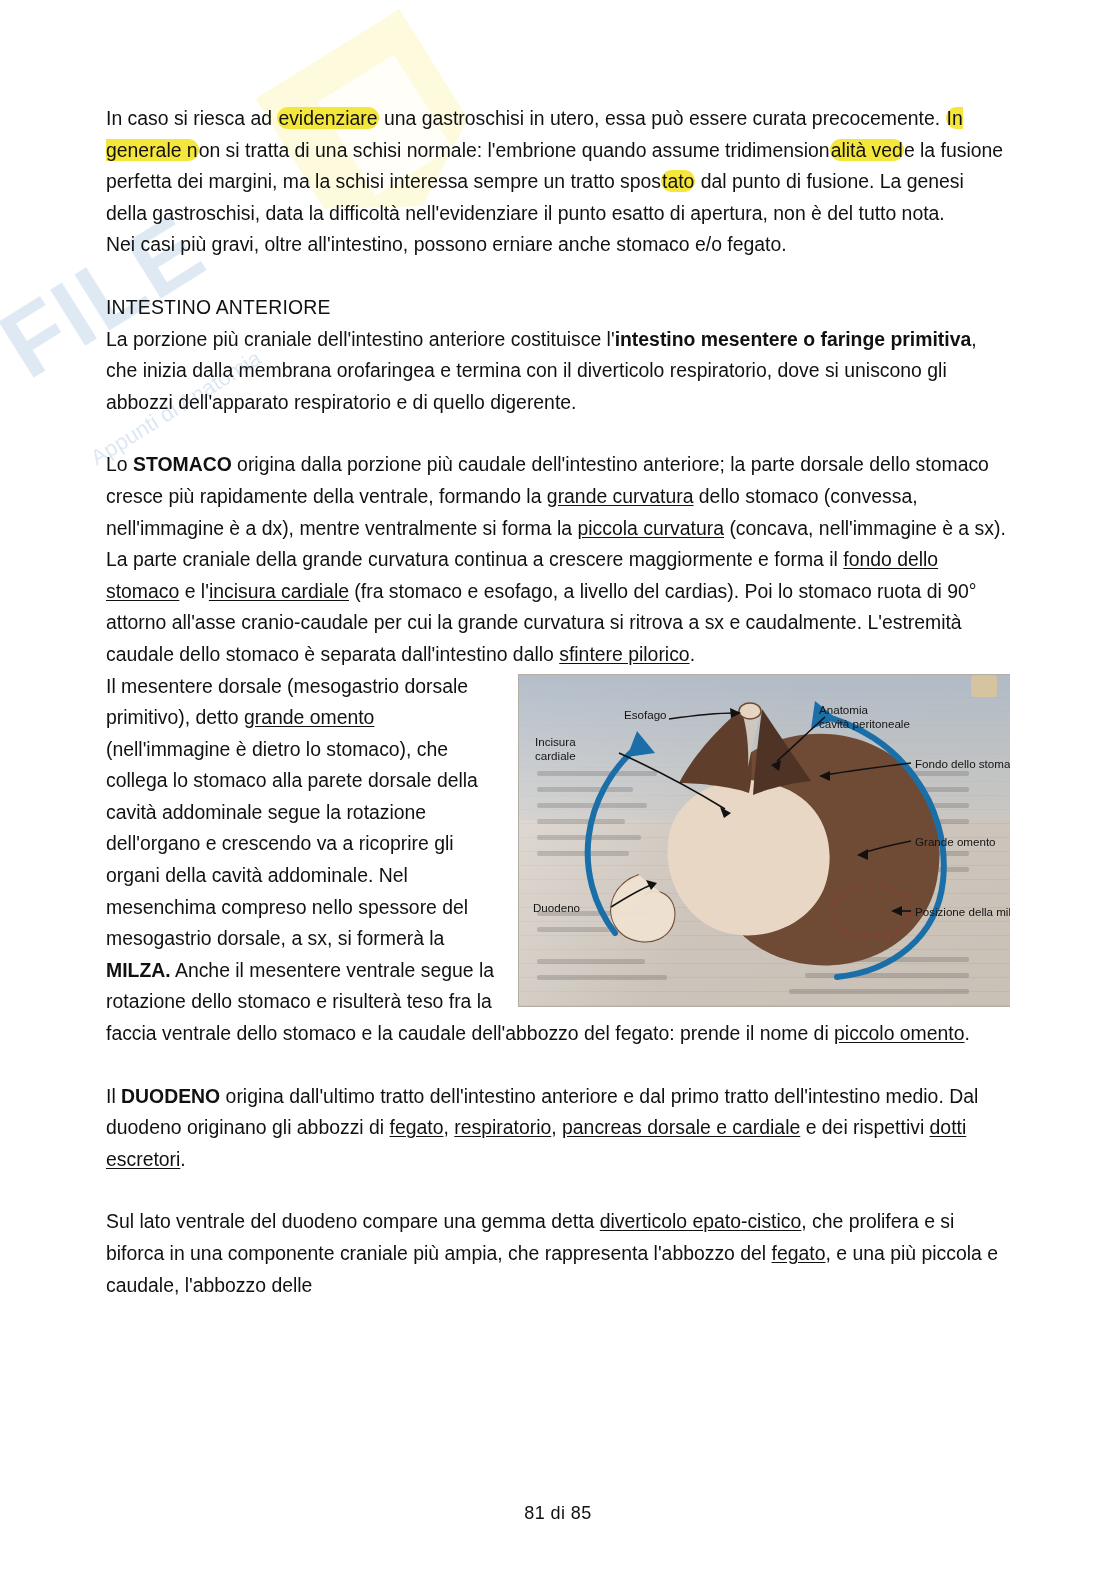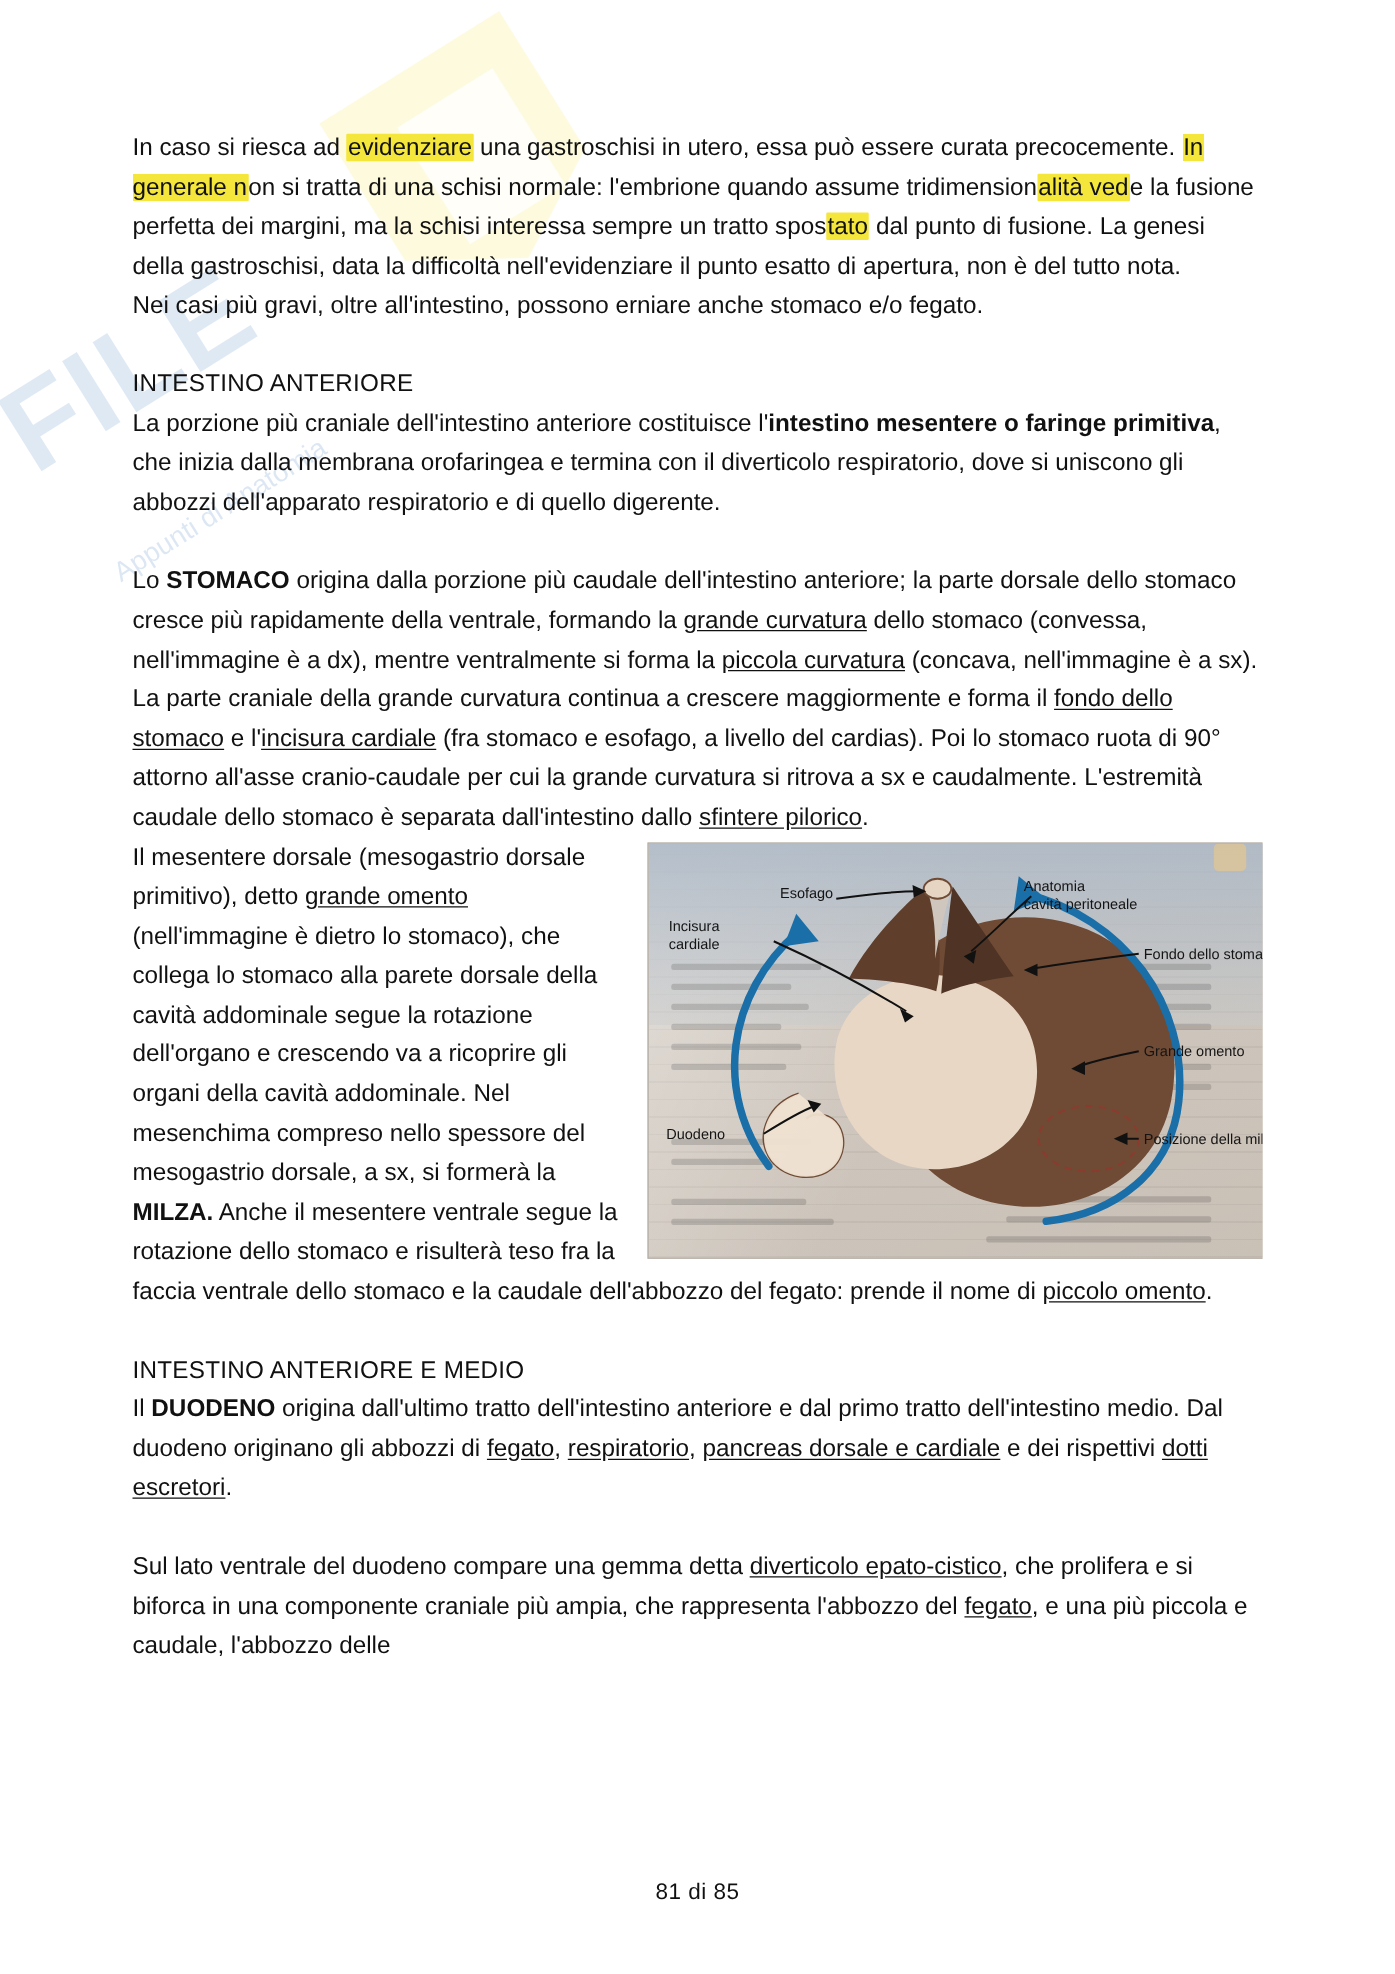--- a/index.html
+++ b/index.html
@@ -97,21 +97,21 @@
     font-weight: bold;
   }
   u {
     text-decoration: underline;
     text-underline-offset: 2px;
   }
   .hl {
     background: #f5e63c;
     opacity: 1;
     padding: 0 1px;
-    border-radius: 1px;
+    border-radius: 11px;
   }
   .heading {
     font-size: 19.4px;
     line-height: 31.6px;
     letter-spacing: 0.2px;
   }
   .flow {
     position: relative;
     overflow: hidden;
   }
@@ -296,21 +296,20 @@
 
       <p class="para">
         <span>Il mesentere dorsale (mesogastrio dorsale primitivo), detto </span><u>grande omento</u><span> (nell'immagine è dietro lo stomaco), che collega lo stomaco alla parete dorsale della cavità addominale segue la rotazione dell'organo e crescendo va a ricoprire gli organi della cavità addominale. Nel mesenchima compreso nello spessore del mesogastrio dorsale, a sx, si formerà la </span><b>MILZA.</b><span> Anche il mesentere ventrale segue la rotazione dello stomaco e risulterà teso fra la faccia ventrale dello stomaco e la caudale dell'abbozzo del fegato: prende il nome di </span><u>piccolo omento</u><span>.</span>
       </p>
 
       <div class="clear"></div>
     </div>
 
     <div class="gap"></div>
 
-    <p class="heading">INTESTINO ANTERIORE E MEDIO</p>
 
     <p class="para">
       <span>Il </span><b>DUODENO</b><span> origina dall'ultimo tratto dell'intestino anteriore e dal primo tratto dell'intestino medio. Dal duodeno originano gli abbozzi di </span><u>fegato</u><span>, </span><u>respiratorio</u><span>, </span><u>pancreas dorsale e cardiale</u><span> e dei rispettivi </span><u>dotti escretori</u><span>.</span>
     </p>
 
     <div class="gap"></div>
 
     <p class="para">
       <span>Sul lato ventrale del duodeno compare una gemma detta </span><u>diverticolo epato-cistico</u><span>, che prolifera e si biforca in una componente craniale più ampia, che rappresenta l'abbozzo del </span><u>fegato</u><span>, e una più piccola e caudale, l'abbozzo delle</span>
     </p>

